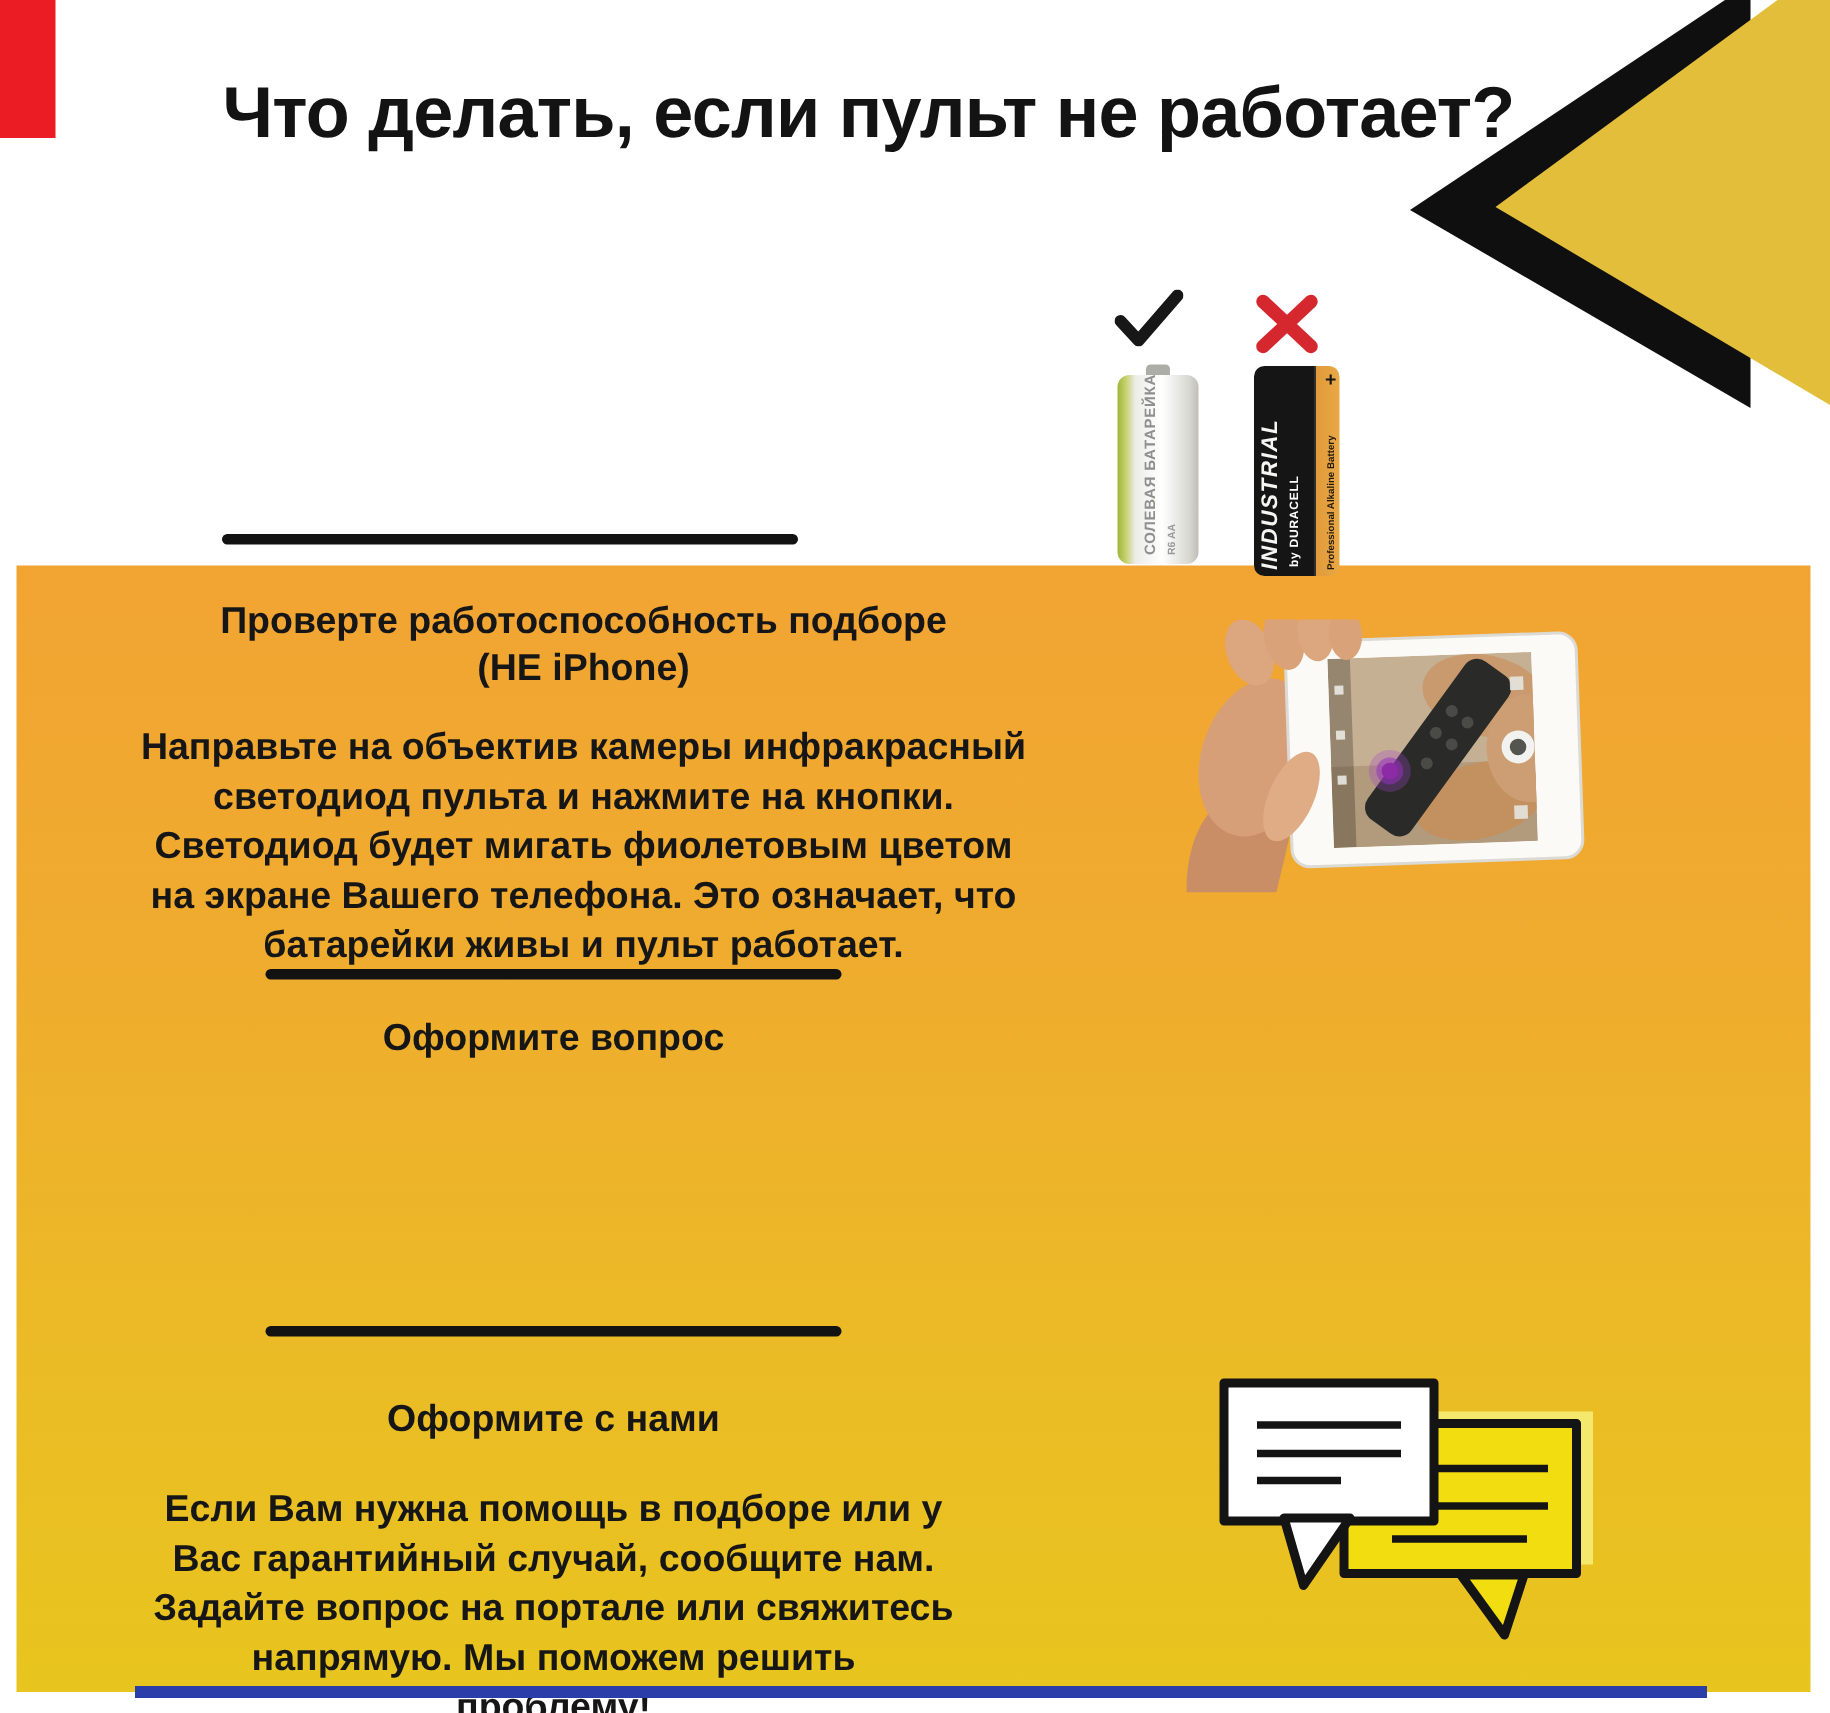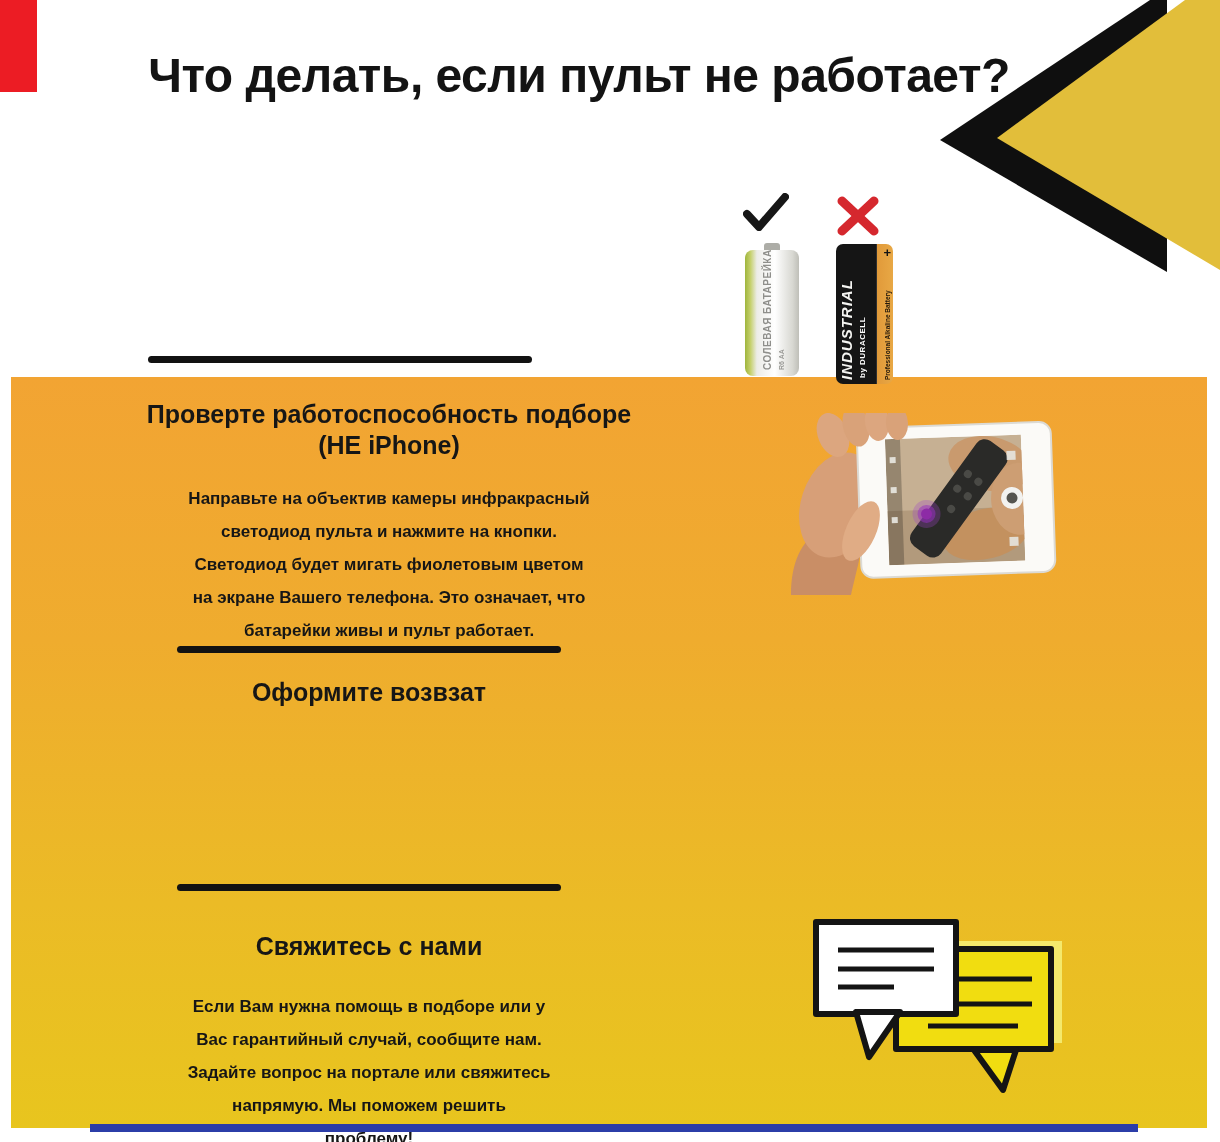--- a/index.html
+++ b/index.html
@@ -41,21 +41,21 @@
   .bat-bad .stripe-label{position:absolute;right:2px;top:16px;height:120px;writing-mode:vertical-rl;transform:rotate(180deg);
             font-size:6.5px;font-weight:700;color:#21160a;white-space:nowrap;}
   .bat-bad .plus{position:absolute;right:2px;top:1px;font-size:13px;font-weight:800;color:#141414;}
 
   
   .panel{position:absolute;top:377px;left:11px;width:1196px;height:751px;
          background:linear-gradient(180deg,#F2A433 0%,#EFAC2E 35%,#EBBB26 70%,#E8C51E 100%);}
 
   .sec{position:absolute;text-align:center;color:#161616;white-space:pre-line;}
   .sec-heading{font-size:25px;line-height:31px;font-weight:700;}
-  .sec-body{font-size:17px;line-height:33px;font-weight:700;}
+  .sec-body{font-size:25px;line-height:33px;font-weight:700;}
   .sec-check{top:4px;left:48px;width:660px;}
   .sec-check .sec-body{margin-top:3px;}
   .sec-return{top:251px;left:58px;width:600px;}
   .sec-return .sec-heading{margin-top:6px;}
   .sec-return .sec-body{margin-top:9px;}
   .sec-contact{top:489px;left:58px;width:600px;}
   .sec-contact .sec-heading{margin-top:22px;}
   .sec-contact .sec-body{margin-top:10px;}
 
   .phone-illustration{position:absolute;top:36px;left:752px;width:297px;height:182px;}
@@ -150,26 +150,26 @@
       </g>
       <ellipse cx="70" cy="22" rx="15" ry="23" transform="rotate(-22 70 22)" fill="#DCA67F"></ellipse>
       <ellipse cx="93" cy="13" rx="13" ry="21" transform="rotate(-14 93 13)" fill="#D9A279"></ellipse>
       <ellipse cx="114" cy="9" rx="12" ry="19" transform="rotate(-8 114 9)" fill="#DCA67F"></ellipse>
       <ellipse cx="134" cy="10" rx="11" ry="17" transform="rotate(-4 134 10)" fill="#D9A279"></ellipse>
       <ellipse cx="98" cy="118" rx="15" ry="32" transform="rotate(24 98 118)" fill="#E0AC85"></ellipse>
     </svg>
 
     <div class="sec sec-return">
       <div class="divider"></div>
-      <div class="sec-heading">Оформите возвзат</div>
+      <div class="sec-heading">Оформите вопрос</div>
     </div>
 
     <div class="sec sec-contact">
       <div class="divider"></div>
-      <div class="sec-heading">Свяжитесь с нами</div>
+      <div class="sec-heading">Оформите с нами</div>
       <div class="sec-body">Если Вам нужна помощь в подборе или у
 Вас гарантийный случай, сообщите нам.
 Задайте вопрос на портале или свяжитесь
 напрямую. Мы поможем решить
 проблему!</div>
     </div>
 
     <svg class="chat-illustration" viewBox="0 0 260 192" aria-hidden="true">
       <rect x="98" y="34" width="158" height="102" fill="#F4E96C"></rect>
       <g stroke="#141414" stroke-width="6" fill="#F1DD10" stroke-linejoin="round">

